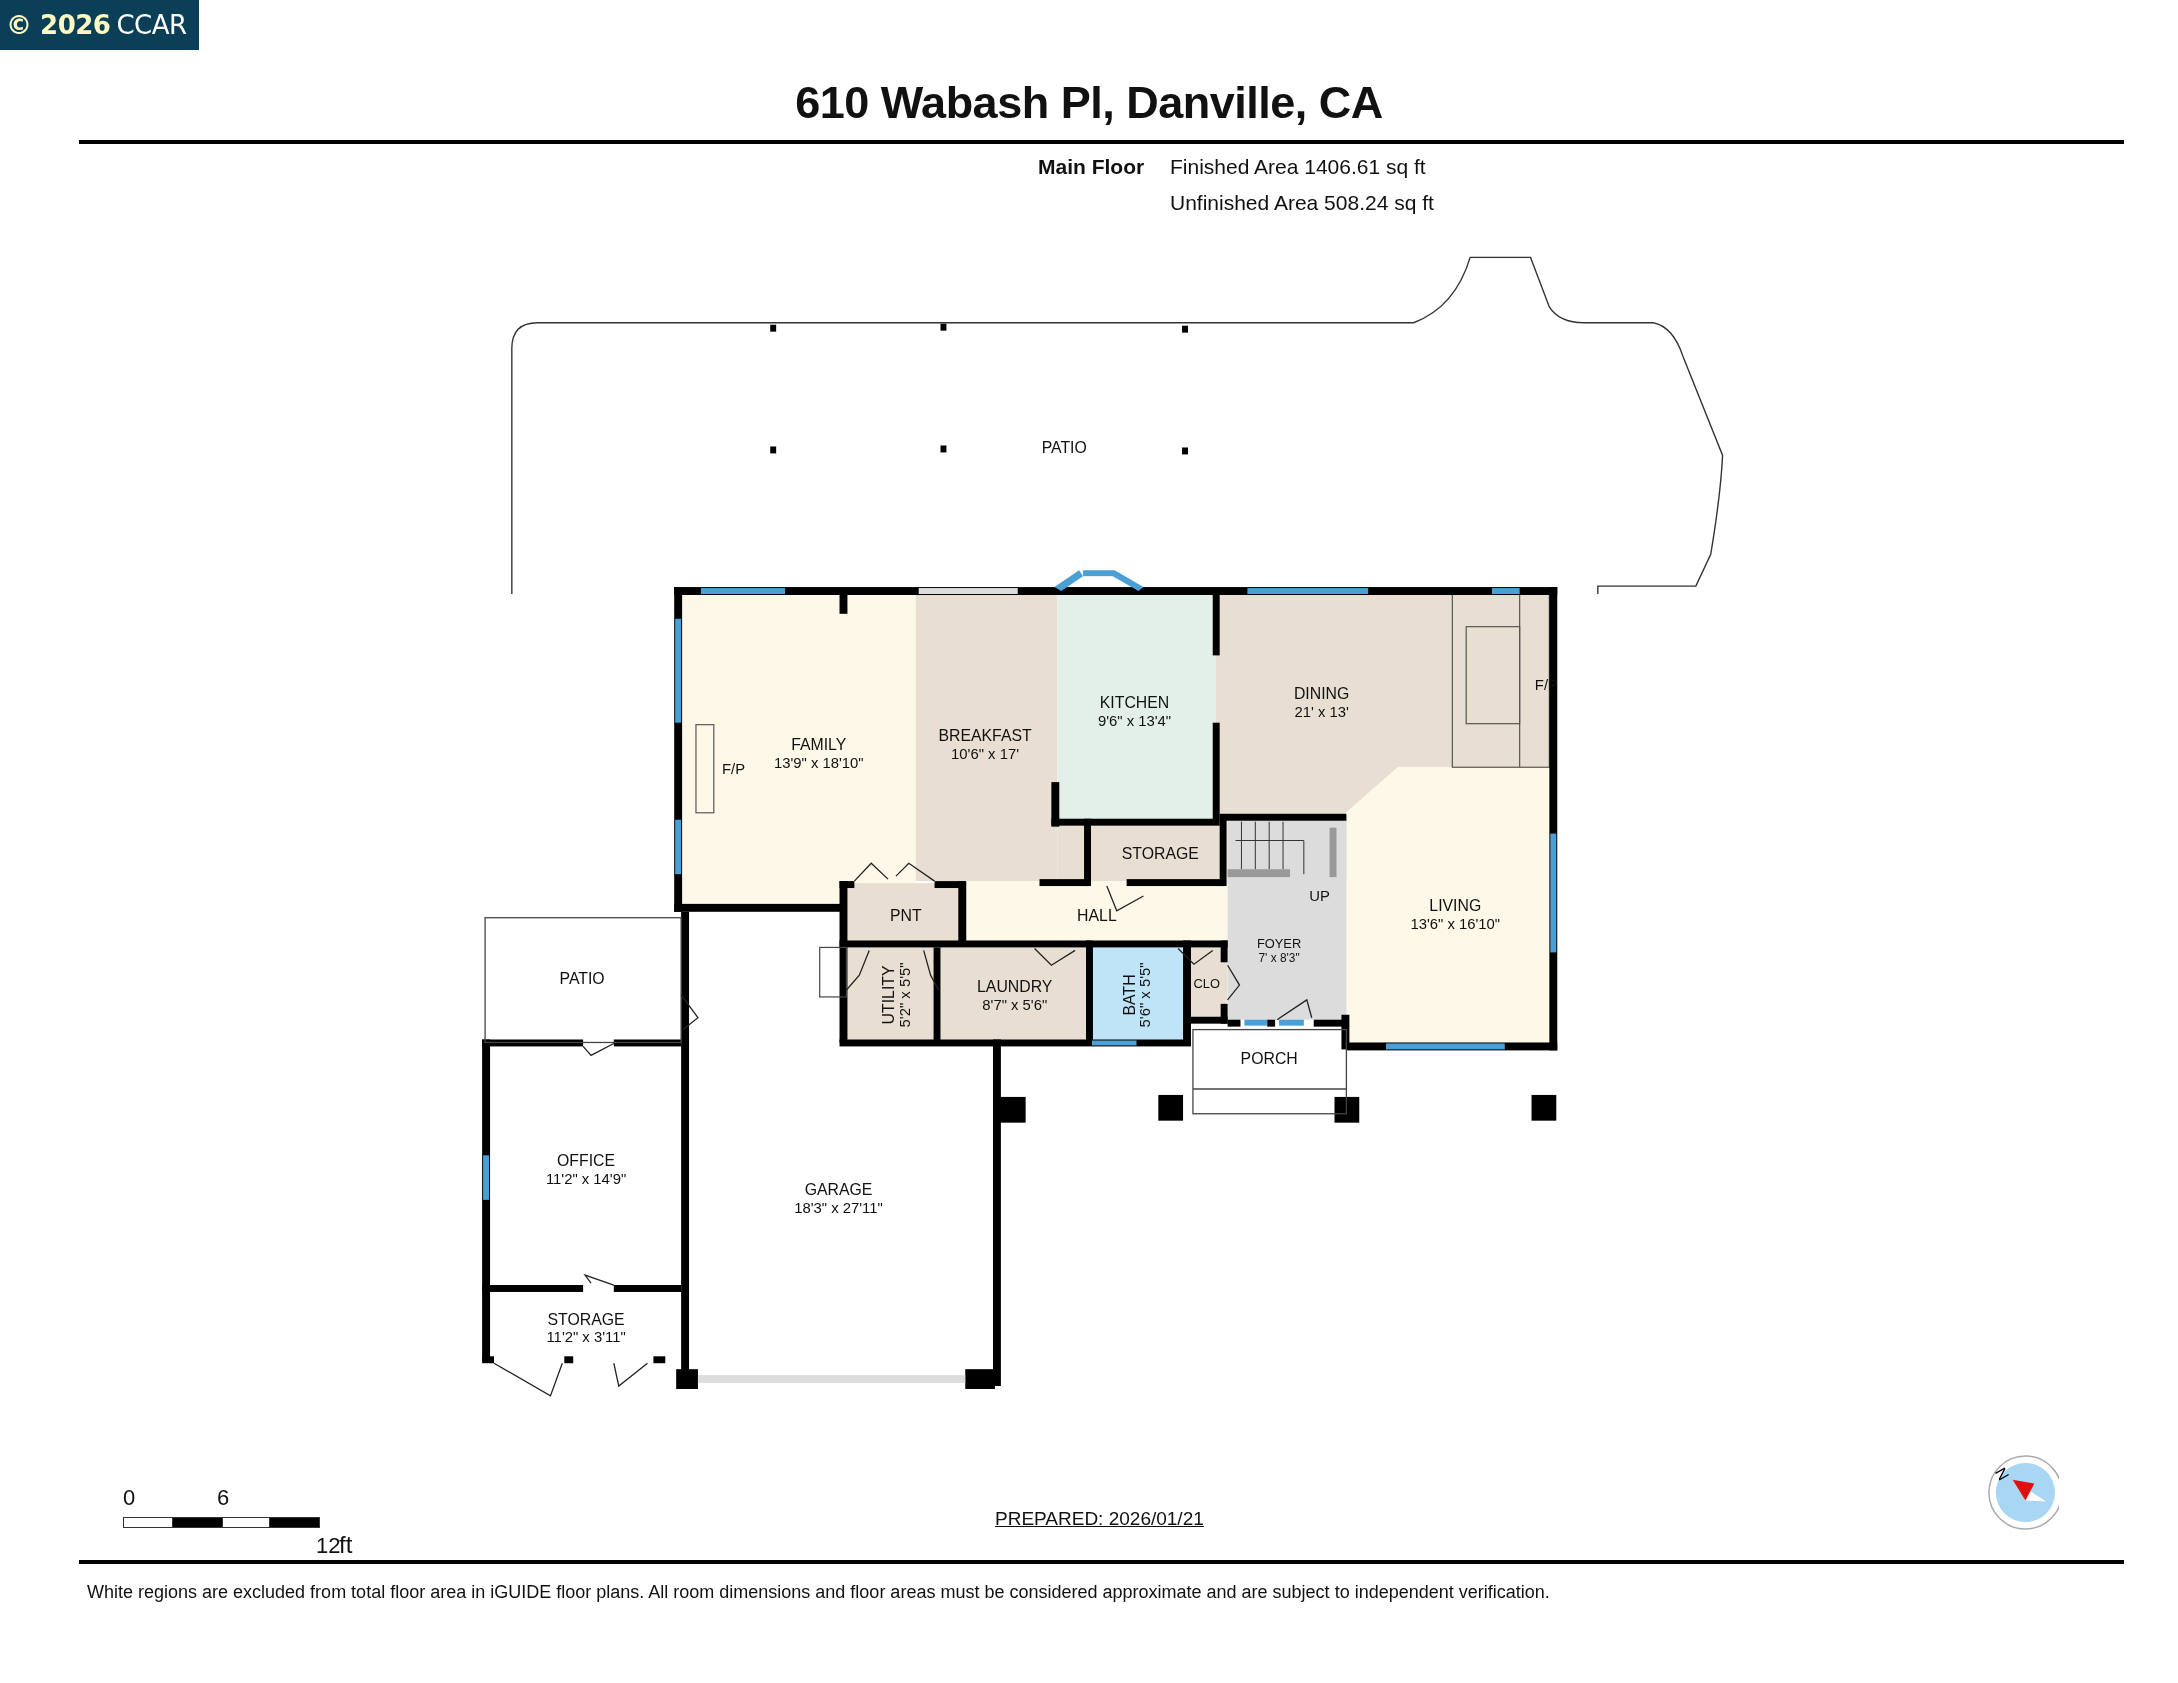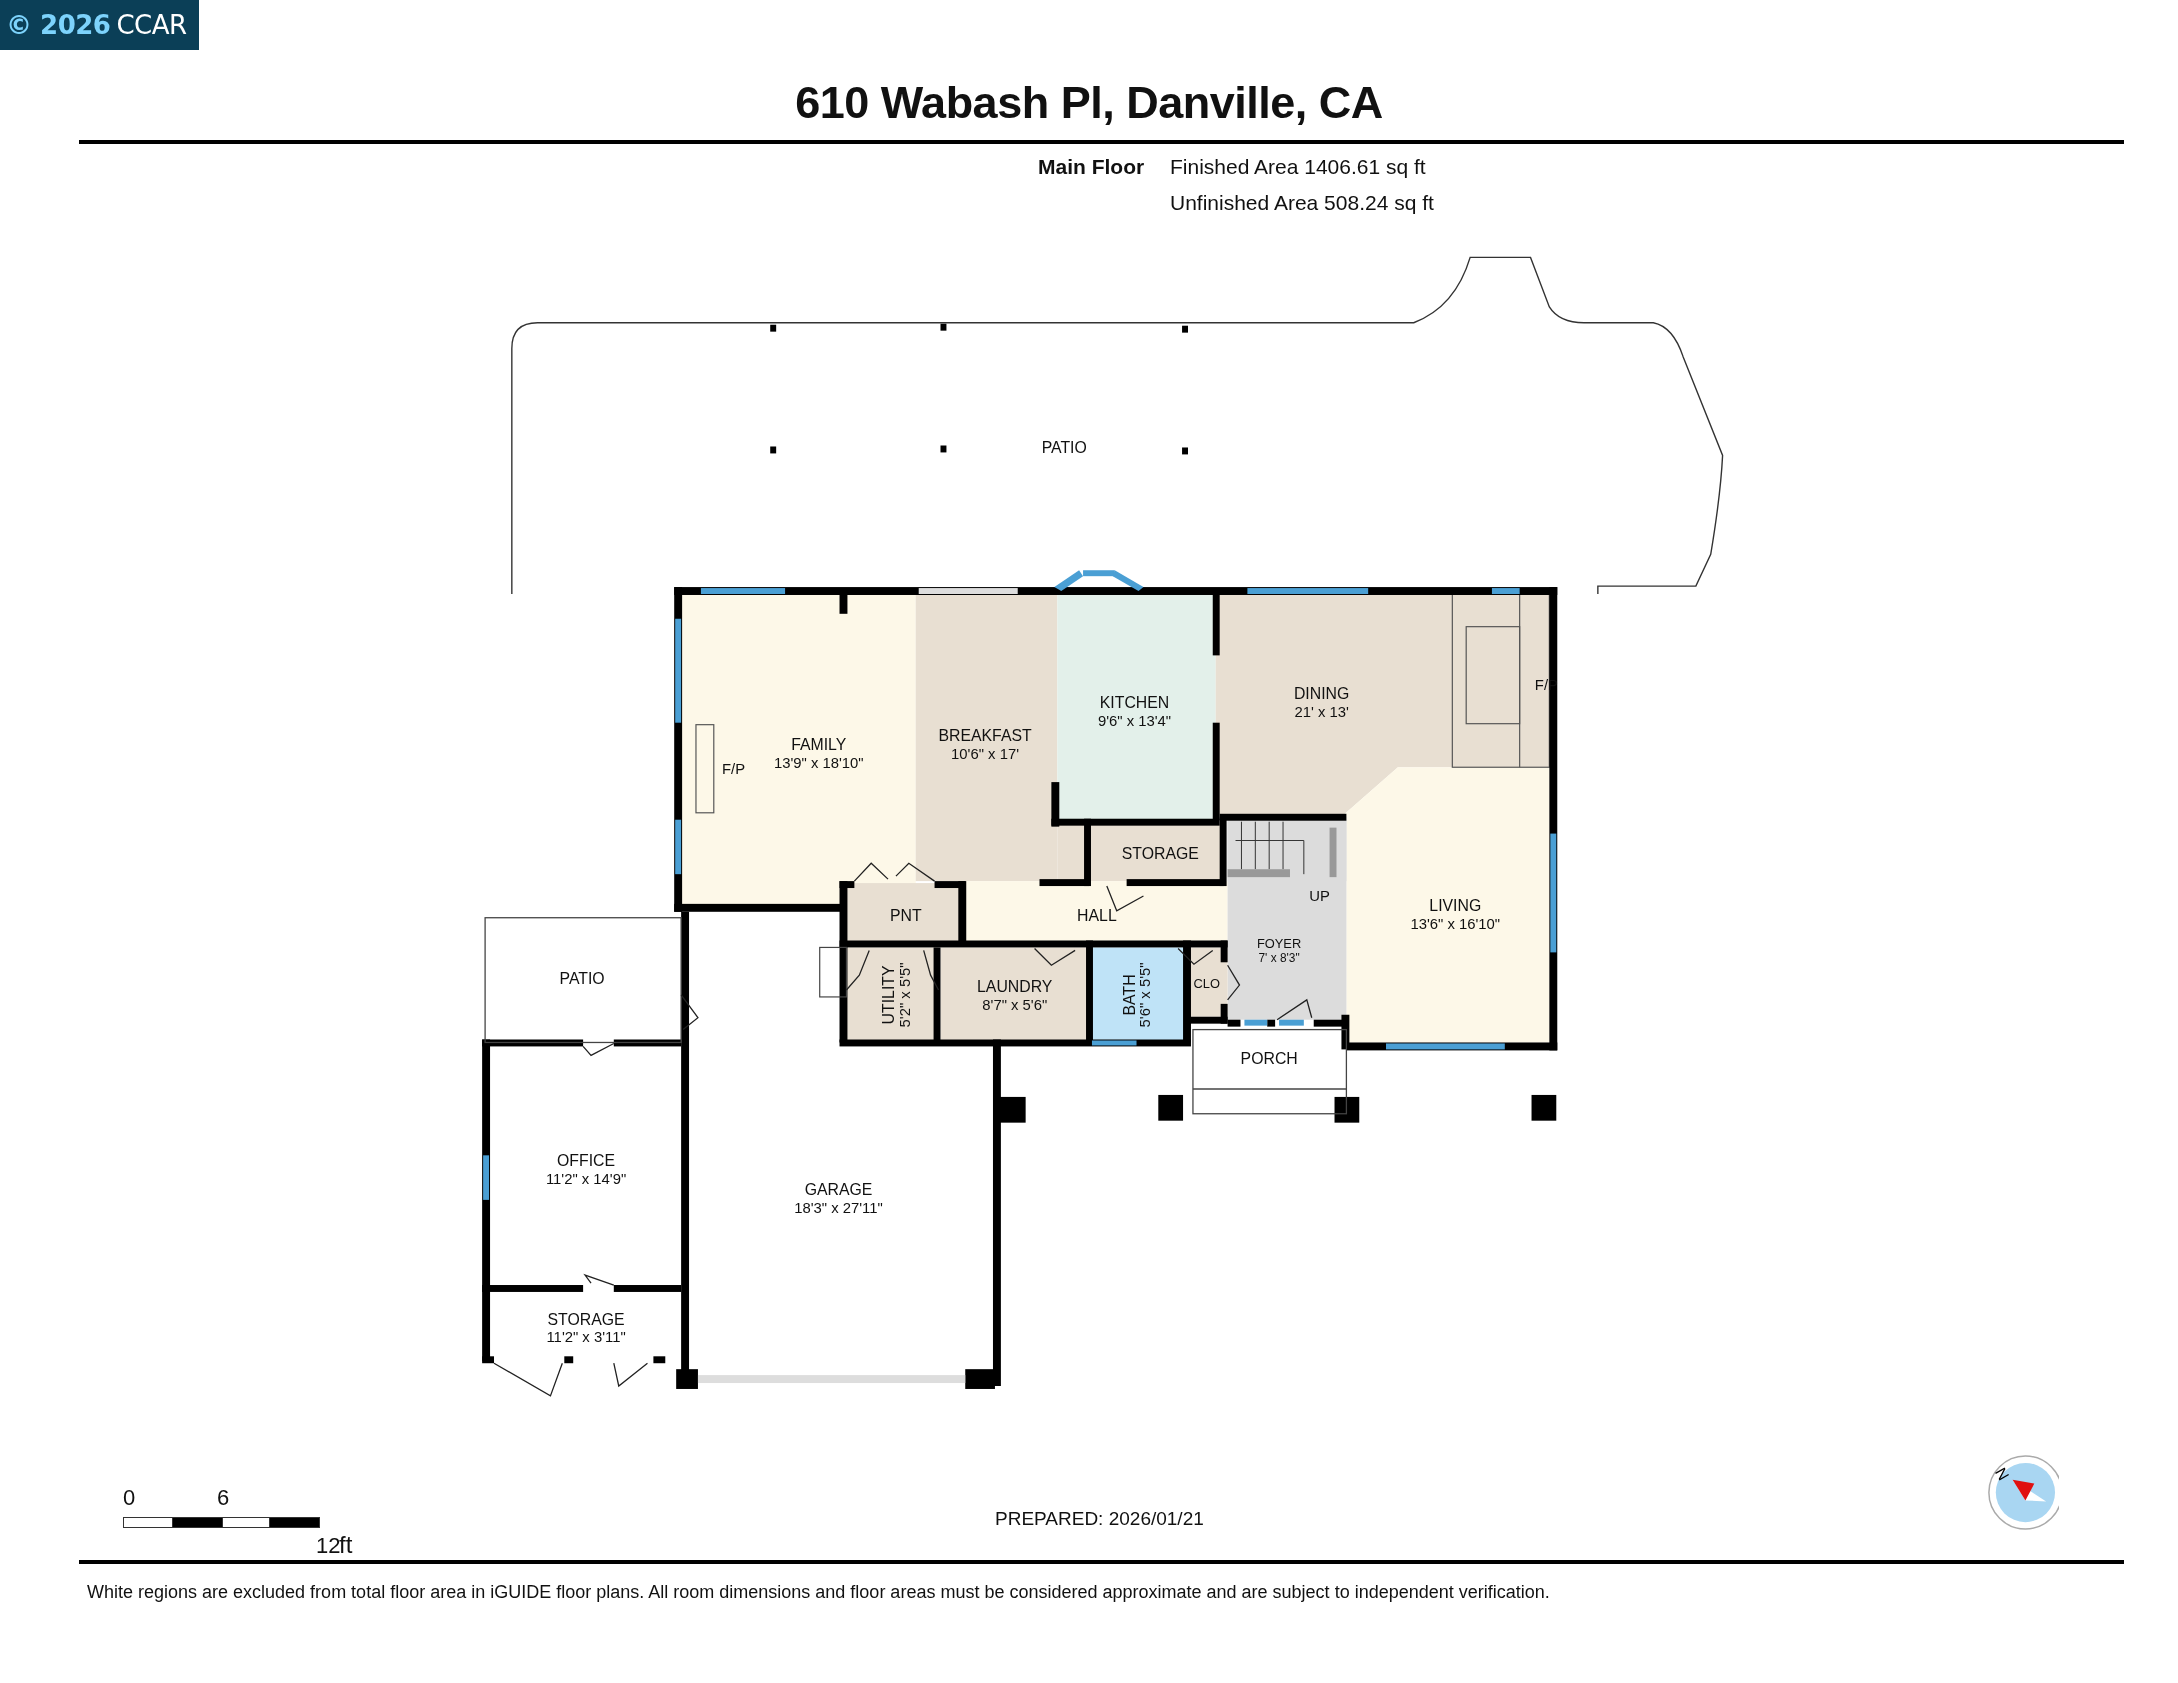--- a/index.html
+++ b/index.html
@@ -1,31 +1,31 @@
 <!DOCTYPE html>
 <html><head>
 <meta charset="utf-8">
 <style>
   html, body { margin:0; padding:0; background:#ffffff; }
   body { width:2178px; height:1683px; position:relative; overflow:hidden; font-family:"Liberation Sans", sans-serif; color:#111; }
   .badge { position:absolute; left:0; top:0; width:199px; height:50px; background:#0b3f57; display:flex; align-items:center; padding-left:6px; box-sizing:border-box; }
   .badge span { font-family:"DejaVu Sans", sans-serif; font-size:26px; letter-spacing:-0.5px; }
-  .badge .yr { color:#7dd3fc; font-weight:bold; }
+  .badge .yr { color:#fef9c3; font-weight:bold; }
   .badge .org { color:#ffffff; margin-left:6px; }
   .title { position:absolute; left:0; right:0; top:77px; text-align:center; font-size:45px; font-weight:bold; letter-spacing:-0.5px; }
   .rule { position:absolute; left:79px; width:2045px; height:4px; background:#000; }
   .floor-label { position:absolute; left:1038px; top:155px; font-size:21px; font-weight:bold; }
   .area-line { position:absolute; left:1126px; font-size:21px;margin-left:44px; }
   .plan { position:absolute; left:0; top:0; }
   .room-text { font-family:"Liberation Sans", sans-serif; fill:#111; text-anchor:middle; }
   .scale { position:absolute; left:123px; top:1485px; width:257px; height:59px; }
   .scale .num { position:absolute; font-size:22px; top:0; }
   .scale .bar { position:absolute; top:32px; height:11px; box-sizing:border-box; border:1.5px solid #333; }
   .scale .unit { position:absolute; left:216px; top:26px; font-size:24px;margin-top:20px; }
-  .prepared { position:absolute; left:995px; top:1508px; font-size:19px; }
+  .prepared { position:absolute; left:995px; top:1508px; font-size:19px;text-decoration:underline; }
   .compass { position:absolute; left:1980px; top:1453px; width:79px; height:79px; }
   .disclaimer { position:absolute; left:87px; top:1582px; font-size:18px; }
 </style>
 </head>
 <body>
 
 <div class="badge">
   <span class="yr"><span>©</span> <span>2026</span></span>
   <span class="org">CCAR</span>
 </div>

